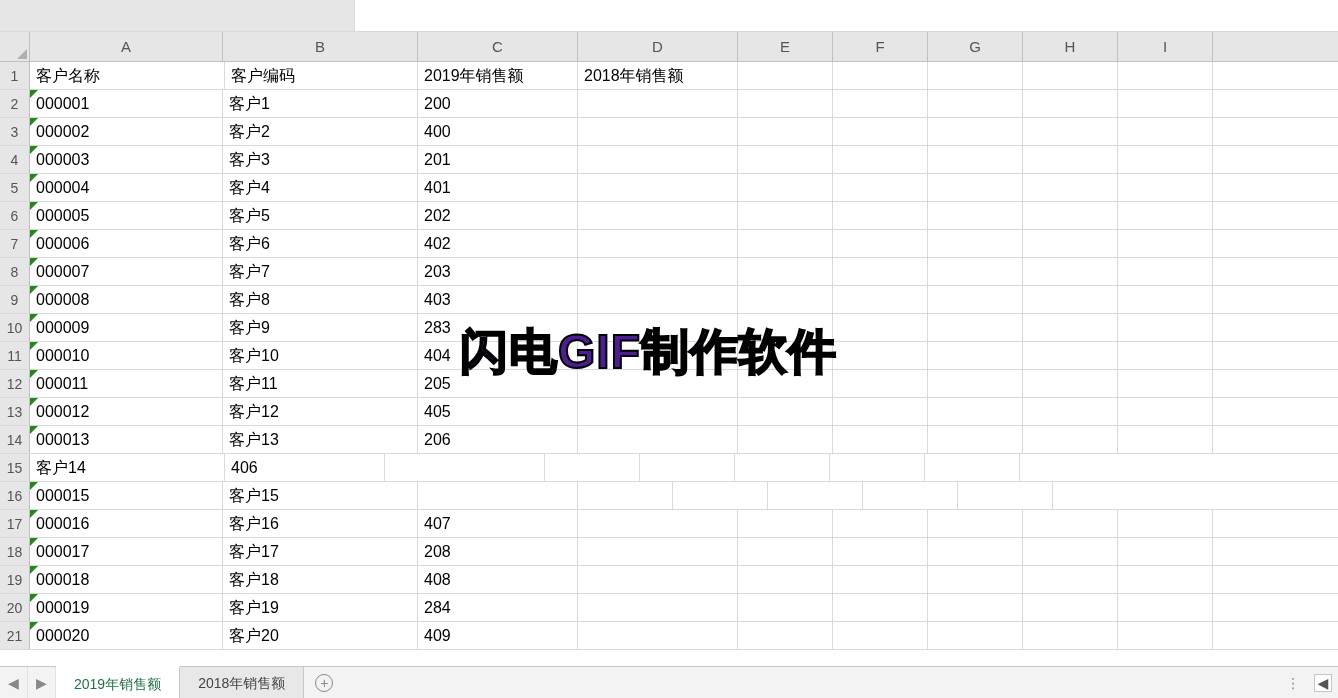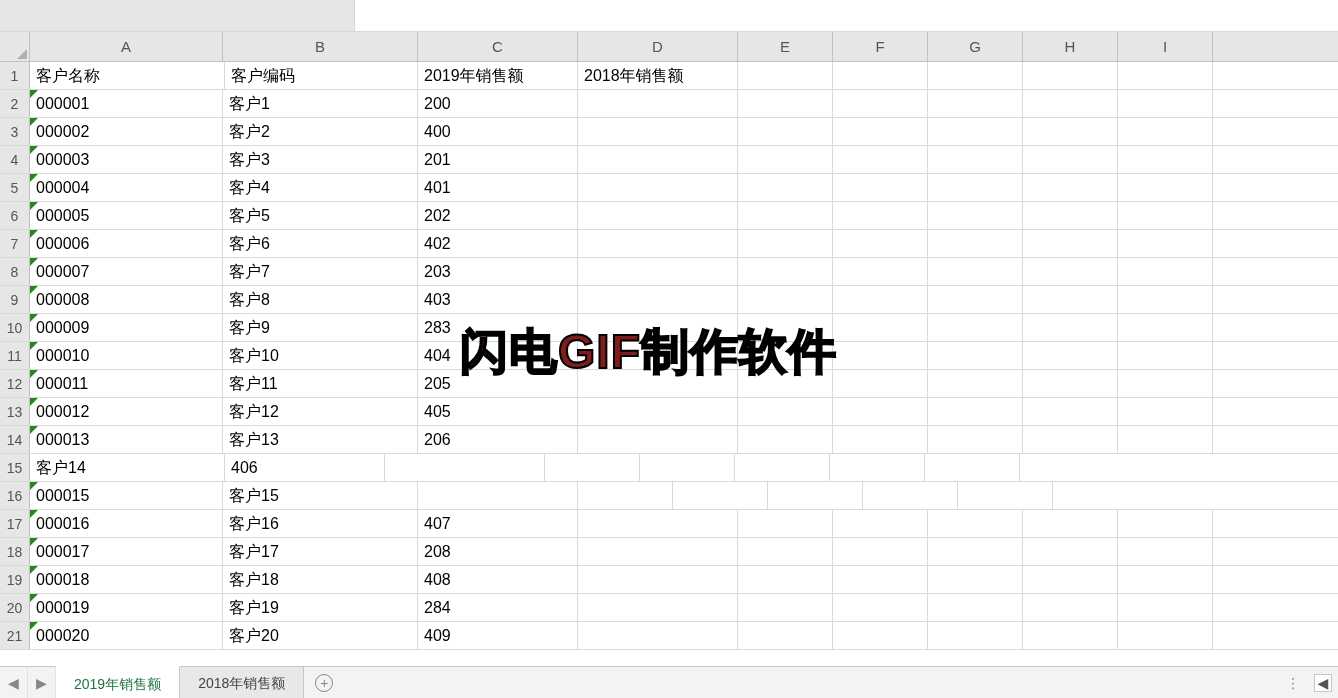--- a/index.html
+++ b/index.html
@@ -171,21 +171,21 @@
     background: #fff;
   }
 
   
   .watermark {
     position: absolute;
     left: 460px;
     top: 320px;
     font-size: 48px;
     font-weight: 700;
-    color: #7f1d1d;
+    color: #4c1d95;
     -webkit-text-stroke: 2px #000;
     text-stroke: 2px #000;
     pointer-events: none;
     user-select: none;
     white-space: nowrap;
     letter-spacing: 1px;
     z-index: 50;
   }
 </style>
 </head>

